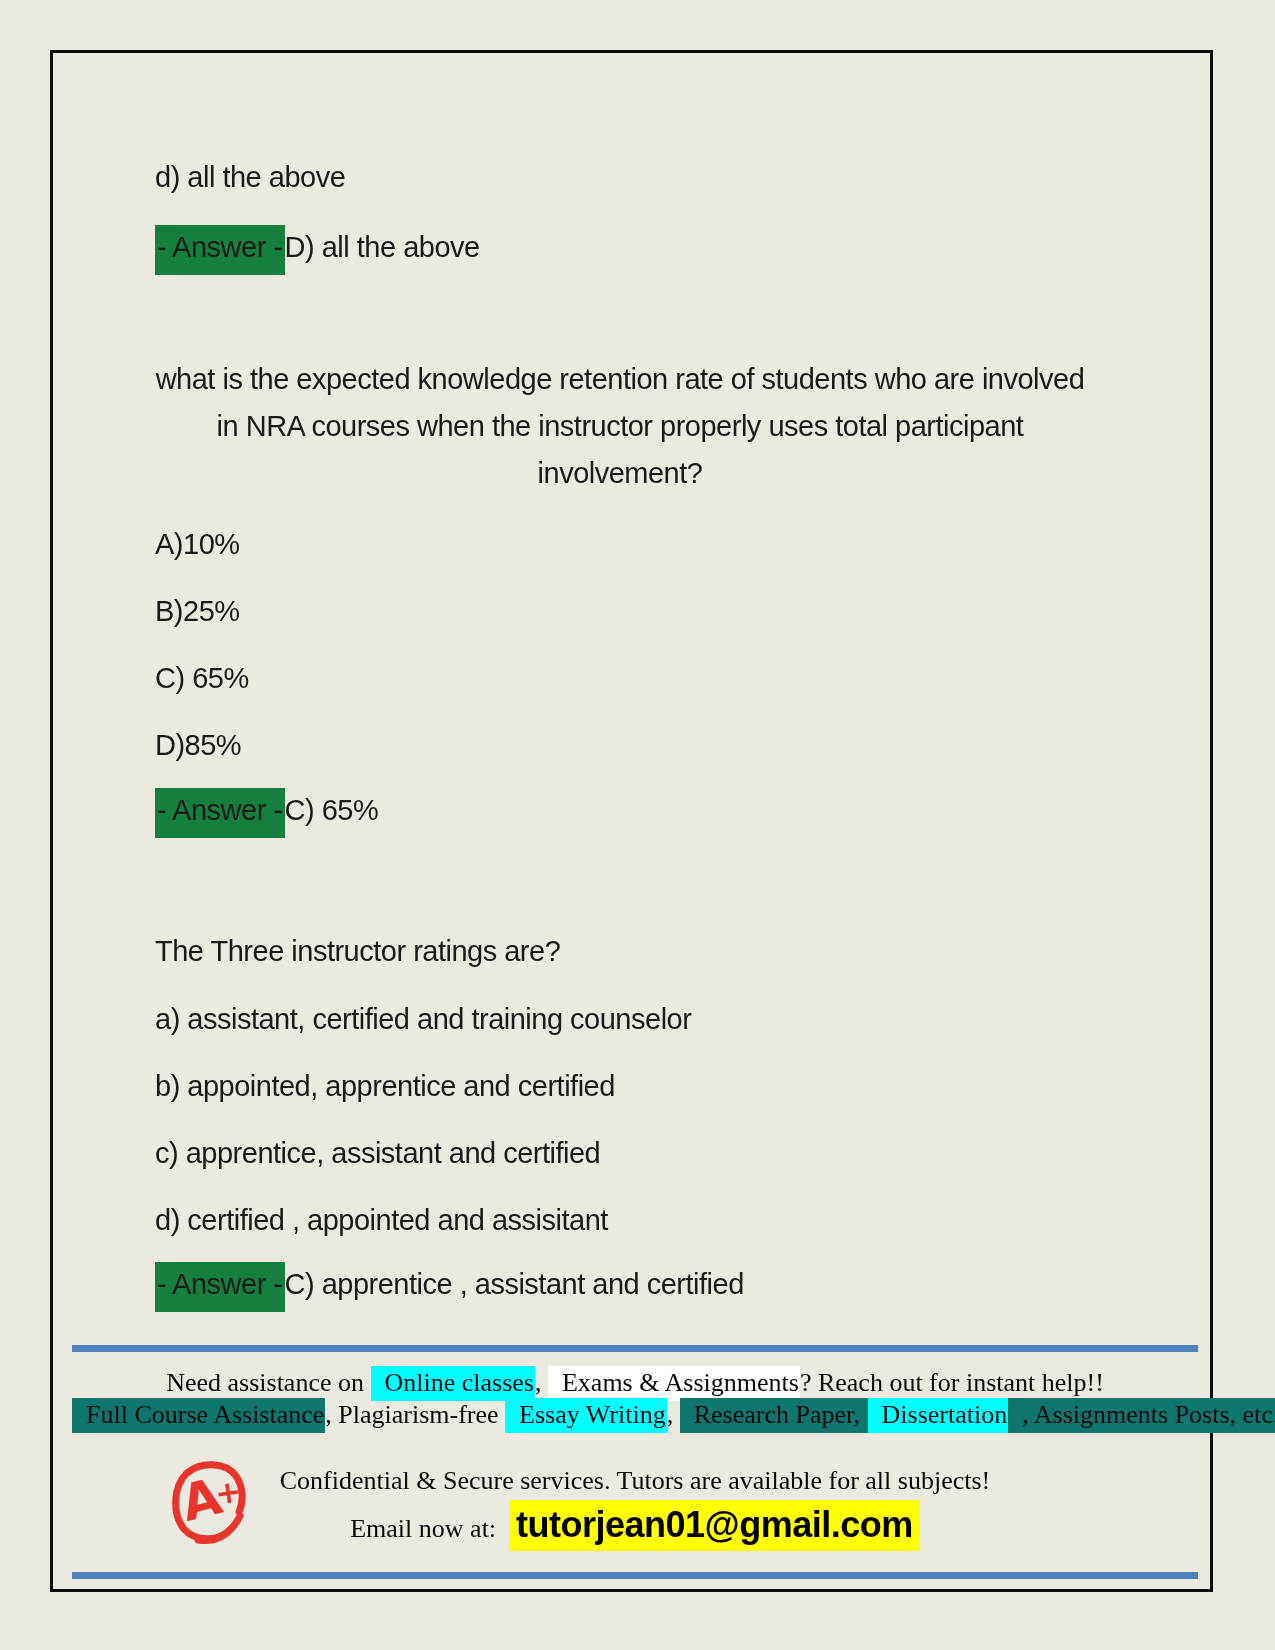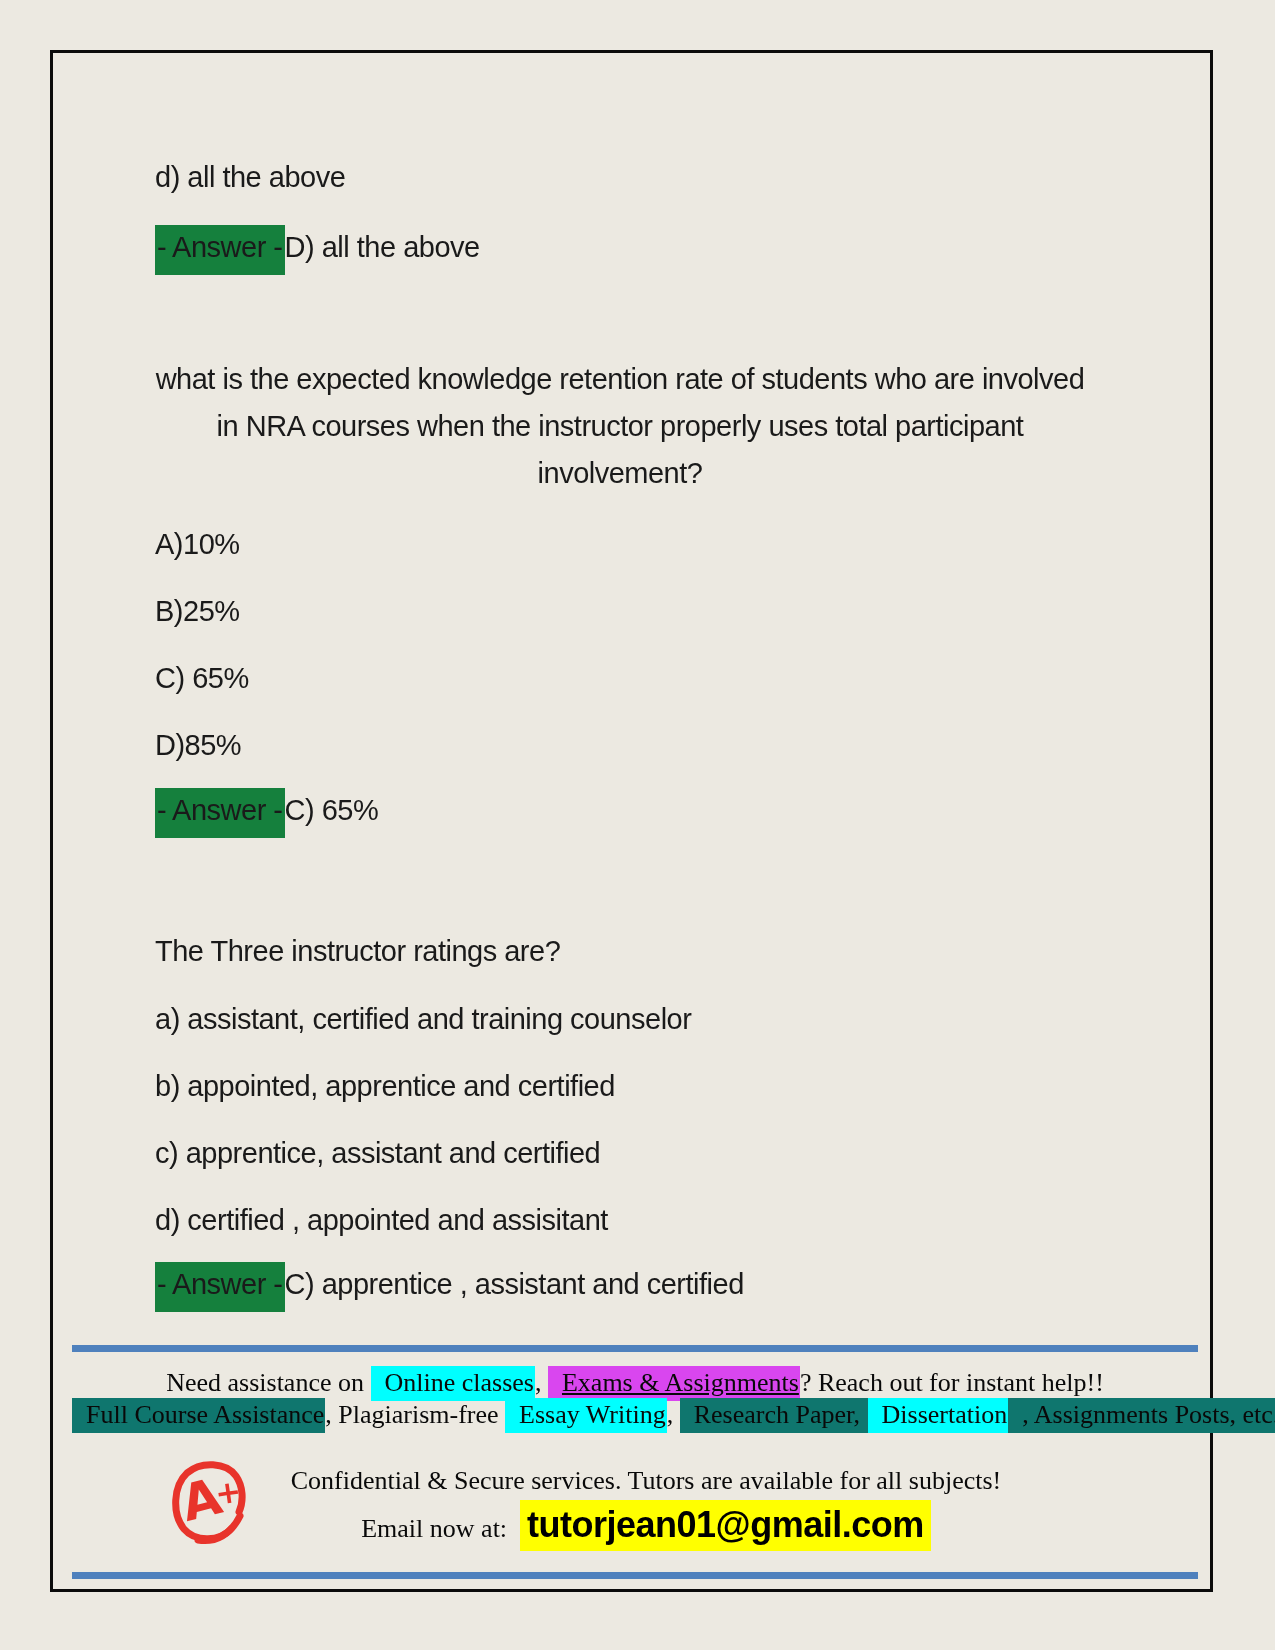--- a/index.html
+++ b/index.html
@@ -32,21 +32,21 @@
     white-space: nowrap;
   }
   .q {
     white-space: normal;
     width: 930px;
     line-height: 47px;
     text-align: center;
   }
   .hl-y  { background: #0f766e; }
   .hl-c  { background: #00FFFF; }
-  .hl-g  { background: #d946ef; text-decoration: underline; }
+  .hl-g  { background: #ffffff; }
   .ans-hl {
     background: #15803d;
     padding: 6px 2px 12px 2px;
   }
   
   .rule {
     position: absolute;
     left: 72px;
     width: 1126px;
     height: 7px;
@@ -60,21 +60,21 @@
     margin: 0;
     text-align: center;
     font-family: "Liberation Serif", serif;
     font-size: 26px;
     color: #090909;
     white-space: nowrap;
   }
   .f-line .hl-y, .f-line .hl-c, .f-line .hl-g { padding: 2px 1px 4px 14px; }
   .contact-block {
     position: absolute;
-    left: 196px;
+    left: 185px;
     width: 900px;
     margin: 0;
     text-align: center;
     font-family: "Liberation Serif", serif;
     font-size: 26px;
     color: #090909;
     white-space: nowrap;
   }
   .email {
     font-family: "Liberation Sans", sans-serif;

